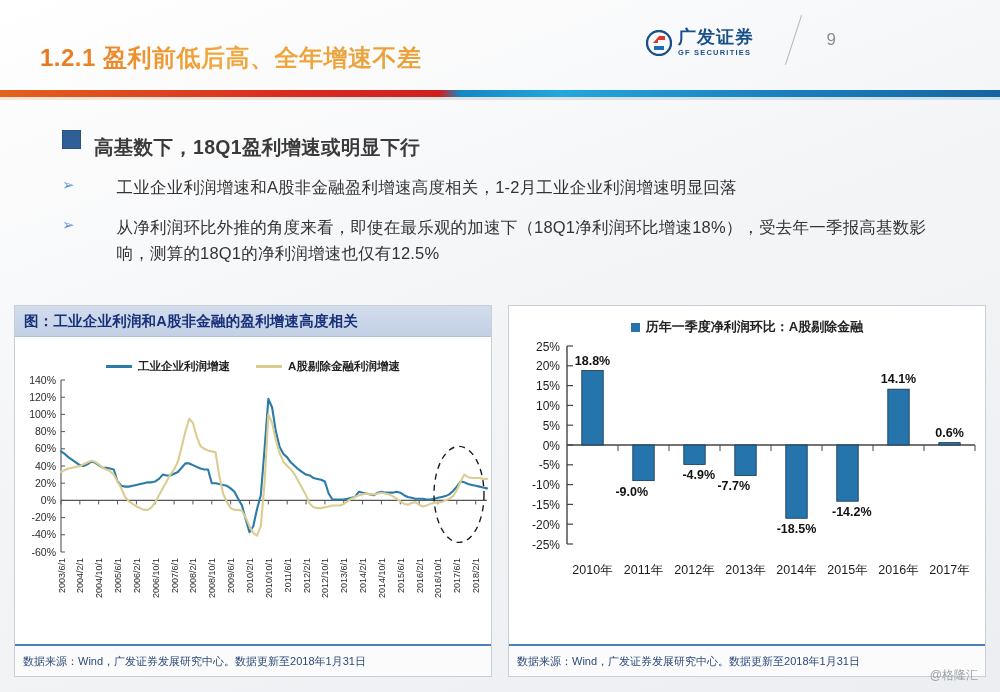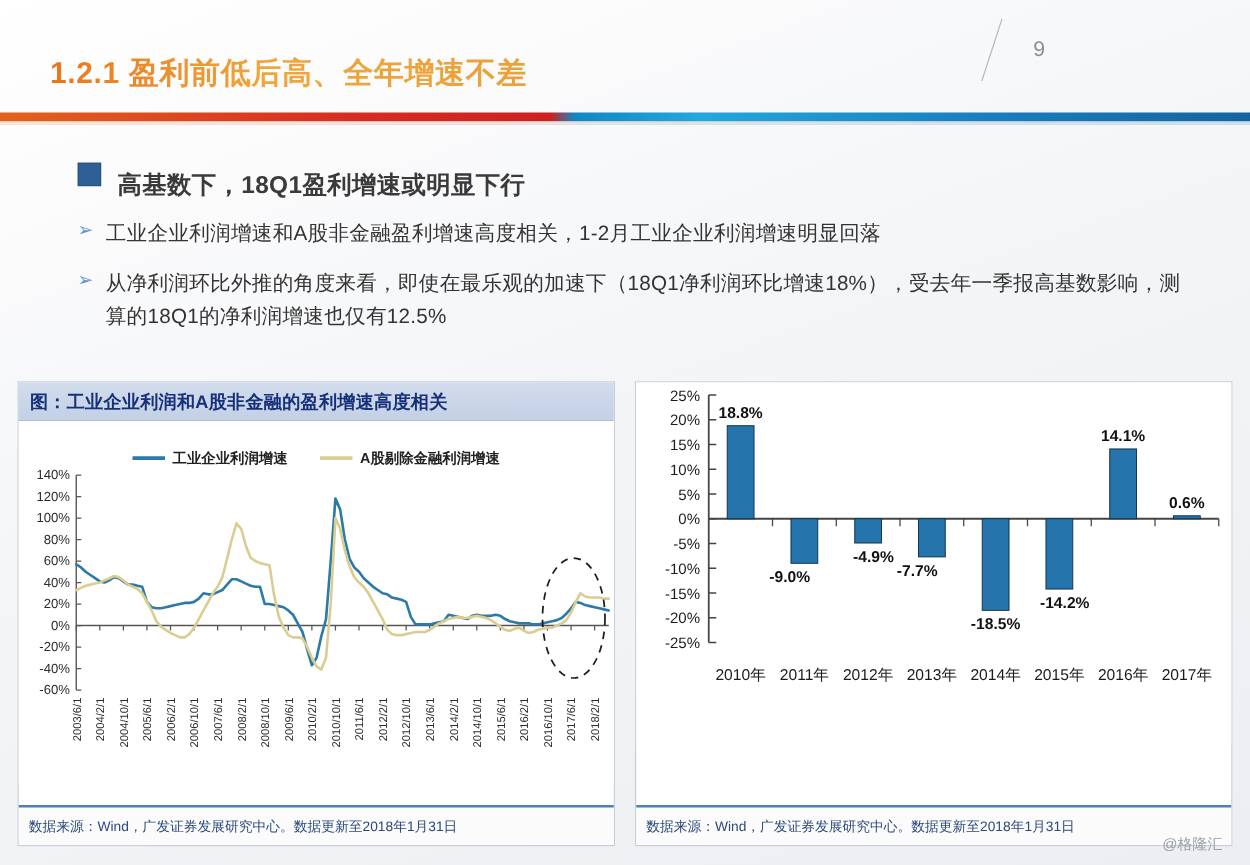--- a/index.html
+++ b/index.html
@@ -38,21 +38,21 @@
   #page-number { position:absolute; right:36px; top:30px; font-size:17px; color:#8d8d8d; }
 
   
   #content { position:absolute; left:0; top:104px; width:1000px; }
   #headline { display:flex; align-items:center; gap:13px; margin:14px 0 6px 62px; }
   #headline-square { width:19px; height:19px; background:#2e5f96; flex:none;
                      box-shadow:0 0 0 1px #27537f inset; }
   #headline-text { font-size:19.5px; font-weight:bold; color:#3a3a3a; letter-spacing:.3px;margin-top:16px; }
   .bullet-row { display:flex; gap:10px; margin:13px 0 0 62px; max-width:895px; }
   .bullet-arrow { color:#5f92cc; font-size:15px; line-height:1.45; flex:none; }
-  .bullet-text { font-size:16.5px; color:#333; line-height:1.62; letter-spacing:.2px; }
+  .bullet-text { font-size:16.5px; color:#333; line-height:1.62; letter-spacing:.2px;margin-left:32px; }
 
   
   .panel { position:absolute; top:305px; width:478px; height:372px;
            background:#fff; border:1px solid #c9cfd9; }
   #panel-left { left:14px; }
   #panel-right { left:508px; }
   .panel-title {
     height:31px; background:linear-gradient(180deg,#d2dcec 0%,#c3d0e5 100%);
     border-bottom:1px solid #b4c0d4;
     display:flex; align-items:center; padding-left:9px;
@@ -81,20 +81,33 @@
   .bar-value-label { font-size:12.5px; font-weight:bold; fill:#111; font-family:"Liberation Sans",sans-serif; }
 
   #watermark { position:absolute; right:22px; bottom:8px; font-size:12px; color:#9aa0a8; }
 </style>
 </head>
 <body>
 
 <div id="header">
   <div id="slide-title">1.2.1 盈利前低后高、全年增速不差</div>
 
+  <div id="brand-logo">
+    <span class="logo-mark">
+      <svg width="26" height="26" viewBox="0 0 26 26">
+        <circle cx="13" cy="13" r="12" fill="none" stroke="#1a4f8a" stroke-width="2.4"></circle>
+        <path d="M7 13 L13 6 L19 6 L19 10 L12 10 L12 13 Z" fill="#d8392b"></path>
+        <path d="M8 16 L18 16 L18 20 L8 20 Z" fill="#1a6fb5"></path>
+      </svg>
+    </span>
+    <span style="display:flex;flex-direction:column;align-items:flex-start;">
+      <span class="logo-text-cn">广发证券</span>
+      <span class="logo-text-en">GF SECURITIES</span>
+    </span>
+  </div>
   <div id="logo-slash"></div>
   <div id="page-number">9</div>
 
   <div id="accent-bar"></div>
   <div id="accent-bar-shadow"></div>
 </div>
 
 <div id="content">
   <div id="headline">
     <span id="headline-square"></span>
@@ -199,20 +212,26 @@
         <path d="M46.00 77.38 L49.77 79.96 L53.54 83.40 L57.31 85.98 L61.08 88.56 L64.85 91.14 L68.62 92.00 L72.39 90.28 L76.16 87.70 L79.93 88.56 L83.70 91.14 L87.47 93.72 L91.24 93.72 L95.01 94.58 L98.78 95.44 L102.55 107.48 L106.32 111.78 L110.09 112.64 L113.86 112.64 L117.63 111.78 L121.40 110.92 L125.17 110.06 L128.94 109.20 L132.71 108.34 L136.48 108.34 L140.25 107.48 L144.02 104.90 L147.79 100.60 L151.56 101.46 L155.33 101.46 L159.10 99.74 L162.87 98.02 L166.64 93.72 L170.41 89.42 L174.18 89.42 L177.95 91.14 L181.72 92.86 L185.49 94.58 L189.26 95.44 L193.03 95.44 L196.80 109.20 L200.57 109.20 L204.34 110.06 L208.11 110.92 L211.88 111.78 L215.65 114.36 L219.42 117.80 L223.19 124.68 L226.96 131.56 L230.73 145.32 L234.50 158.22 L238.27 152.20 L242.04 135.00 L245.81 121.24 L249.58 74.80 L253.35 24.92 L257.12 33.52 L260.88 57.60 L264.65 73.08 L268.42 79.96 L272.19 83.40 L275.96 88.56 L279.73 92.00 L283.50 95.44 L287.27 98.02 L291.04 100.60 L294.81 101.46 L298.58 104.04 L302.35 104.90 L306.12 105.76 L309.89 107.48 L313.66 119.52 L317.43 125.54 L321.20 125.54 L324.97 125.54 L328.74 125.54 L332.51 124.68 L336.28 123.82 L340.05 122.96 L343.82 117.80 L347.59 118.66 L351.36 119.52 L355.13 120.38 L358.90 121.24 L362.67 118.66 L366.44 117.80 L370.21 118.66 L373.98 118.66 L377.75 118.66 L381.52 117.80 L385.29 118.66 L389.06 121.24 L392.83 122.96 L396.60 123.82 L400.37 124.68 L404.14 124.68 L407.91 124.68 L411.68 125.54 L415.45 125.54 L419.22 124.68 L422.99 123.82 L426.76 122.96 L430.53 122.10 L434.30 120.38 L438.07 116.94 L441.84 112.64 L445.61 107.48 L449.38 108.34 L453.15 110.06 L456.92 110.92 L460.69 111.78 L464.46 112.64 L468.23 113.50 L472.00 114.36 " fill="none" stroke="#2b7aa8" stroke-width="2.1" stroke-linejoin="round" stroke-linecap="round"></path>
         <path d="M46.00 98.02 L49.77 96.30 L53.54 94.58 L57.31 93.72 L61.08 92.86 L64.85 92.00 L68.62 90.28 L72.39 88.56 L76.16 86.84 L79.93 87.70 L83.70 90.28 L87.47 93.72 L91.24 95.44 L95.01 97.16 L98.78 100.60 L102.55 107.48 L106.32 114.36 L110.09 122.96 L113.86 127.26 L117.63 129.84 L121.40 132.42 L125.17 134.14 L128.94 135.86 L132.71 135.86 L136.48 133.28 L140.25 128.12 L144.02 121.24 L147.79 114.36 L151.56 107.48 L155.33 100.60 L159.10 95.44 L162.87 87.70 L166.64 73.08 L170.41 57.60 L174.18 44.70 L177.95 49.00 L181.72 62.76 L185.49 72.22 L189.26 74.80 L193.03 76.52 L196.80 77.38 L200.57 78.24 L204.34 102.32 L208.11 119.52 L211.88 128.12 L215.65 134.14 L219.42 135.86 L223.19 135.86 L226.96 136.72 L230.73 143.60 L234.50 152.20 L238.27 159.08 L242.04 161.66 L245.81 152.20 L249.58 109.20 L253.35 40.40 L257.12 49.00 L260.88 66.20 L264.65 79.10 L268.42 87.70 L272.19 92.00 L275.96 95.44 L279.73 100.60 L283.50 107.48 L287.27 114.36 L291.04 121.24 L294.81 129.84 L298.58 133.28 L302.35 134.14 L306.12 134.14 L309.89 133.28 L313.66 132.42 L317.43 131.56 L321.20 131.56 L324.97 131.56 L328.74 129.84 L332.51 127.26 L336.28 124.68 L340.05 122.96 L343.82 121.24 L347.59 120.38 L351.36 119.52 L355.13 120.38 L358.90 120.38 L362.67 119.52 L366.44 118.66 L370.21 119.52 L373.98 120.38 L377.75 122.10 L381.52 124.68 L385.29 127.26 L389.06 129.84 L392.83 130.70 L396.60 128.98 L400.37 128.12 L404.14 130.70 L407.91 132.42 L411.68 131.56 L415.45 129.84 L419.22 128.98 L422.99 128.12 L426.76 128.12 L430.53 126.40 L434.30 124.68 L438.07 122.10 L441.84 116.08 L445.61 107.48 L449.38 100.60 L453.15 103.18 L456.92 104.04 L460.69 104.04 L464.46 104.04 L468.23 104.90 L472.00 104.90 " fill="none" stroke="#dbcd92" stroke-width="2.1" stroke-linejoin="round" stroke-linecap="round"></path>
         <ellipse cx="444" cy="120.39999999999999" rx="25" ry="48" fill="none" stroke="#1c1c1c" stroke-width="1.4" stroke-dasharray="6 5"></ellipse>
       </svg>
   </div>
   <div class="panel-source">数据来源：Wind，广发证券发展研究中心。数据更新至2018年1月31日</div>
 </div>
 
 <div class="panel" id="panel-right">
   <div class="panel-body">
+    <div class="legend" style="padding-top:12px">
+      <span class="legend-item">
+        <span class="legend-box" style="background:#2574ab"></span>
+        <span style="font-size:13px">历年一季度净利润环比：A股剔除金融</span>
+      </span>
+    </div>
     <svg id="bar-chart" width="476" height="252" viewBox="0 0 476 252">
         <text x="51" y="14.5" text-anchor="end" class="bar-axis-label">25%</text>
         <line x1="58" y1="10" x2="64" y2="10" stroke="#444" stroke-width="1.2"></line>
         <text x="51" y="34.3" text-anchor="end" class="bar-axis-label">20%</text>
         <line x1="58" y1="29.8" x2="64" y2="29.8" stroke="#444" stroke-width="1.2"></line>
         <text x="51" y="54.1" text-anchor="end" class="bar-axis-label">15%</text>
         <line x1="58" y1="49.6" x2="64" y2="49.6" stroke="#444" stroke-width="1.2"></line>
         <text x="51" y="73.9" text-anchor="end" class="bar-axis-label">10%</text>
         <line x1="58" y1="69.4" x2="64" y2="69.4" stroke="#444" stroke-width="1.2"></line>
         <text x="51" y="93.7" text-anchor="end" class="bar-axis-label">5%</text>

